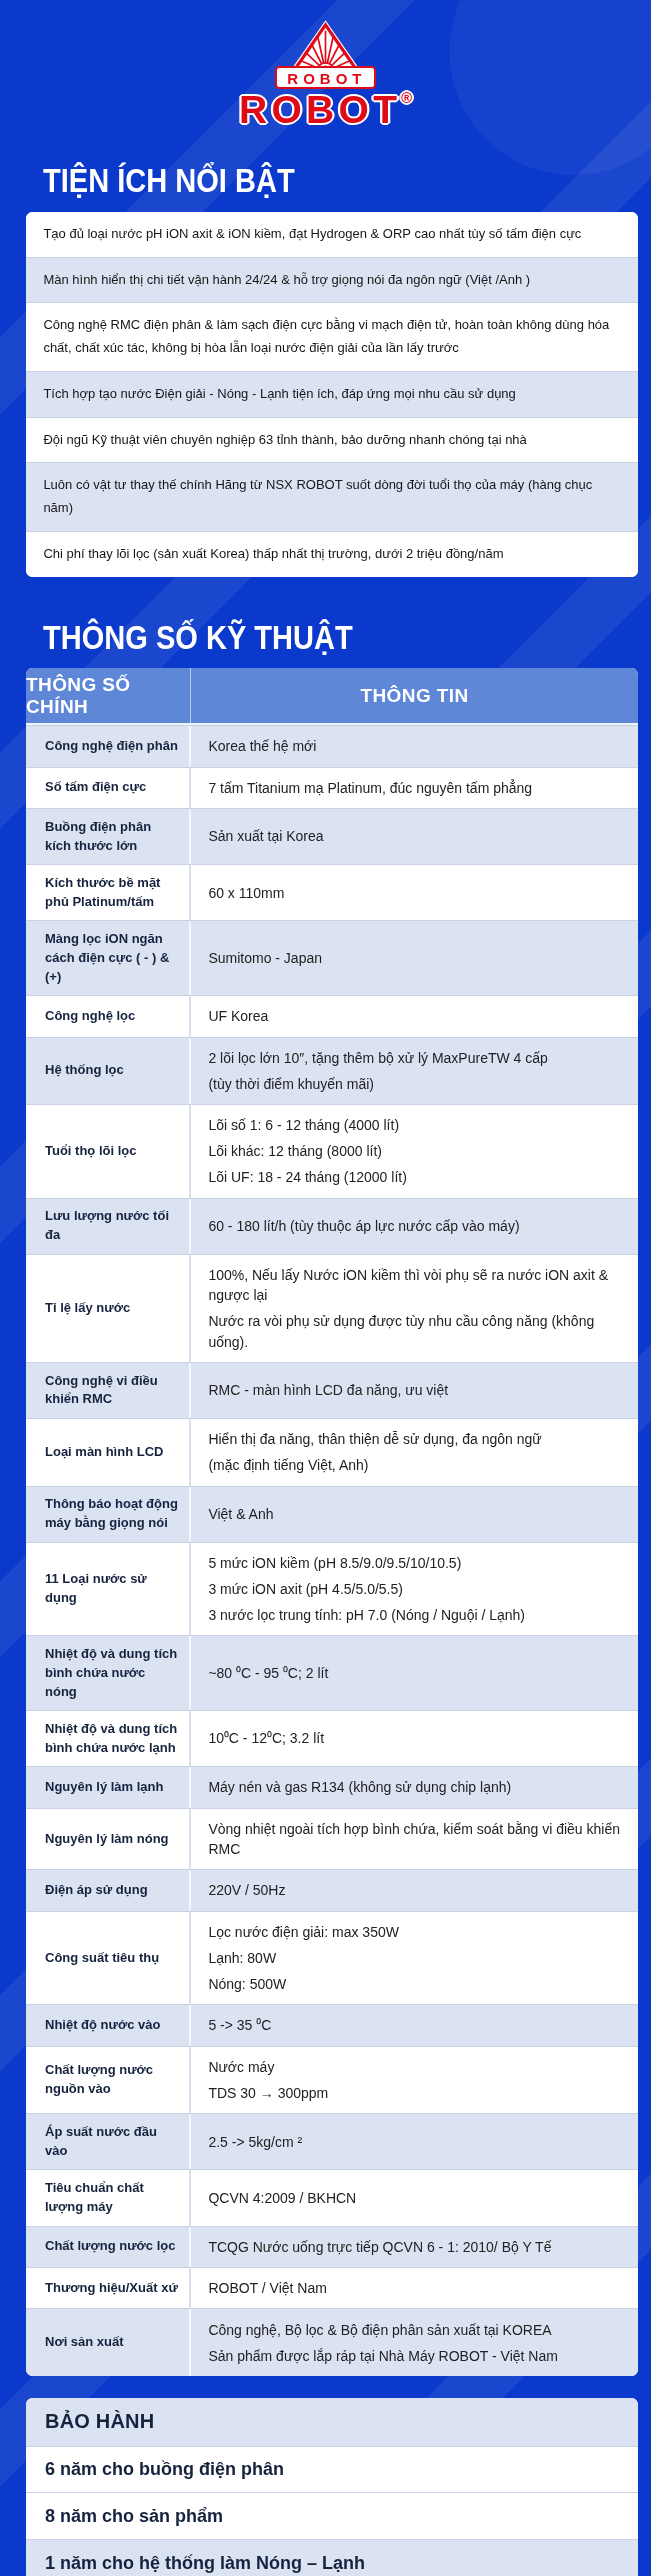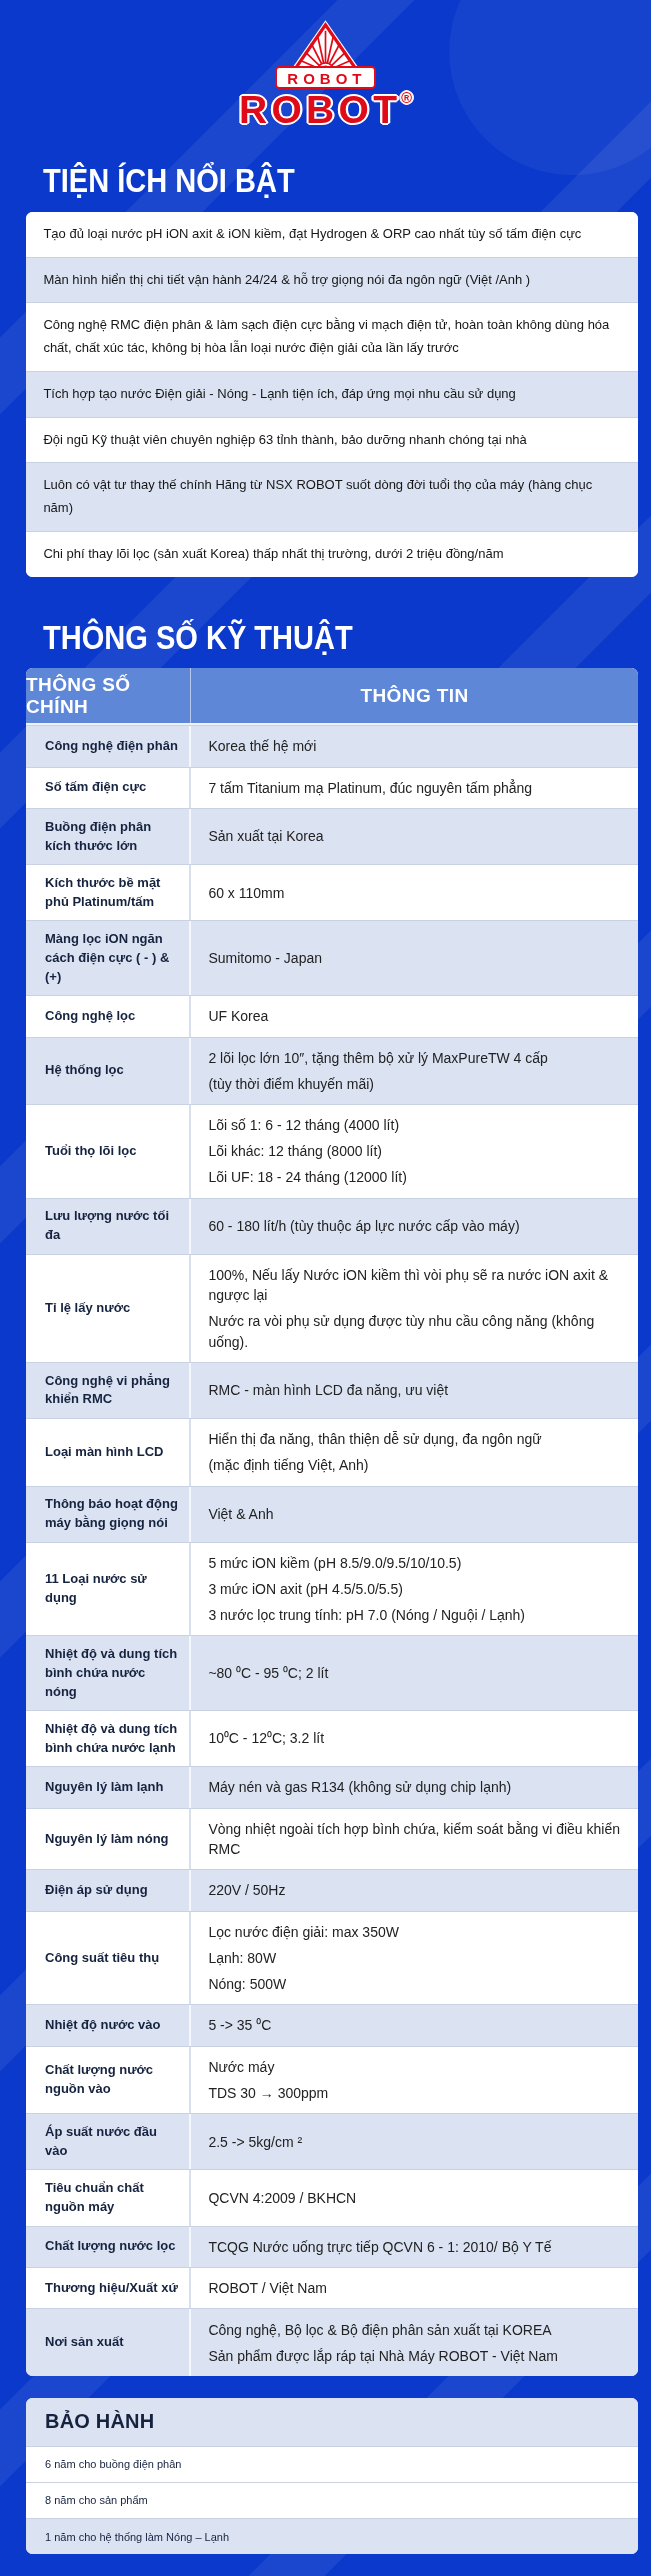--- a/index.html
+++ b/index.html
@@ -58,21 +58,21 @@
       border-right:2.2px solid #d9dfec}
   .spec-row.alt .spec-label{border-right-color:#f4f7fc}
   .spec-value{flex:1;padding:7.2px 11.6px 7.2px 17.4px;font-size:14px;color:var(--text);
       line-height:1.45;display:flex;flex-direction:column;justify-content:center}
   .spec-value p{margin:2.9px 0}
   
   .ex-head{background:var(--row-light);color:var(--navy);font-weight:700;font-size:20px;
       padding:12.3px 19px;letter-spacing:0.2px}
   .w-row{background:var(--row-white);padding:9.4px 19px;border-top:1.4px solid var(--divider)}
   .w-row.alt{background:var(--row-light)}
-  .w-text{color:var(--navy);font-weight:400;font-size:11px;line-height:1.5}
+  .w-text{color:var(--navy);font-weight:700;font-size:18px;line-height:1.5}
 </style>
 </head>
 <body>
 
 <div class="page" style="--page-blue: #0a39cb; --header-blue: #5e87d8; --row-light: #dbe3f3; --navy: #16233f; --brand-red: #e00b18;">
 
   <header class="logo">
     <svg width="93" height="59" viewBox="0 0 140 90" aria-hidden="true">
       <path d="M70 2 L130 88 L10 88 Z" fill="#ffffff"></path>
       <path d="M70 9 L121 83 L19 83 Z" fill="#ffffff" stroke="#e00b18" stroke-width="5"></path>
@@ -179,21 +179,21 @@
           </div>
         </div>
         <div class="spec-row">
           <div class="spec-label">Tỉ lệ lấy nước</div>
           <div class="spec-value">
             <p>100%, Nếu lấy Nước iON kiềm thì vòi phụ sẽ ra nước iON axit &amp; ngược lại</p>
             <p>Nước ra vòi phụ sử dụng được tùy nhu cầu công năng (không uống).</p>
           </div>
         </div>
         <div class="spec-row alt">
-          <div class="spec-label">Công nghệ vi phẳng khiển RMC</div>
+          <div class="spec-label">Công nghệ vi điều khiển RMC</div>
           <div class="spec-value">
             <p>RMC  - màn hình LCD đa năng, ưu việt</p>
           </div>
         </div>
         <div class="spec-row">
           <div class="spec-label">Loại màn hình LCD</div>
           <div class="spec-value">
             <p>Hiển thị đa năng, thân thiện dễ sử dụng, đa ngôn ngữ</p>
             <p>(mặc định tiếng Việt, Anh)</p>
           </div>
@@ -263,21 +263,21 @@
             <p>TDS 30  →  300ppm</p>
           </div>
         </div>
         <div class="spec-row alt">
           <div class="spec-label">Áp suất nước đầu vào</div>
           <div class="spec-value">
             <p>2.5 -&gt; 5kg/cm ²</p>
           </div>
         </div>
         <div class="spec-row">
-          <div class="spec-label">Tiêu chuẩn chất nguồn máy</div>
+          <div class="spec-label">Tiêu chuẩn chất lượng máy</div>
           <div class="spec-value">
             <p>QCVN 4:2009 / BKHCN</p>
           </div>
         </div>
         <div class="spec-row alt">
           <div class="spec-label">Chất lượng nước lọc</div>
           <div class="spec-value">
             <p>TCQG Nước uống trực tiếp QCVN 6 - 1: 2010/ Bộ Y Tế</p>
           </div>
         </div>

